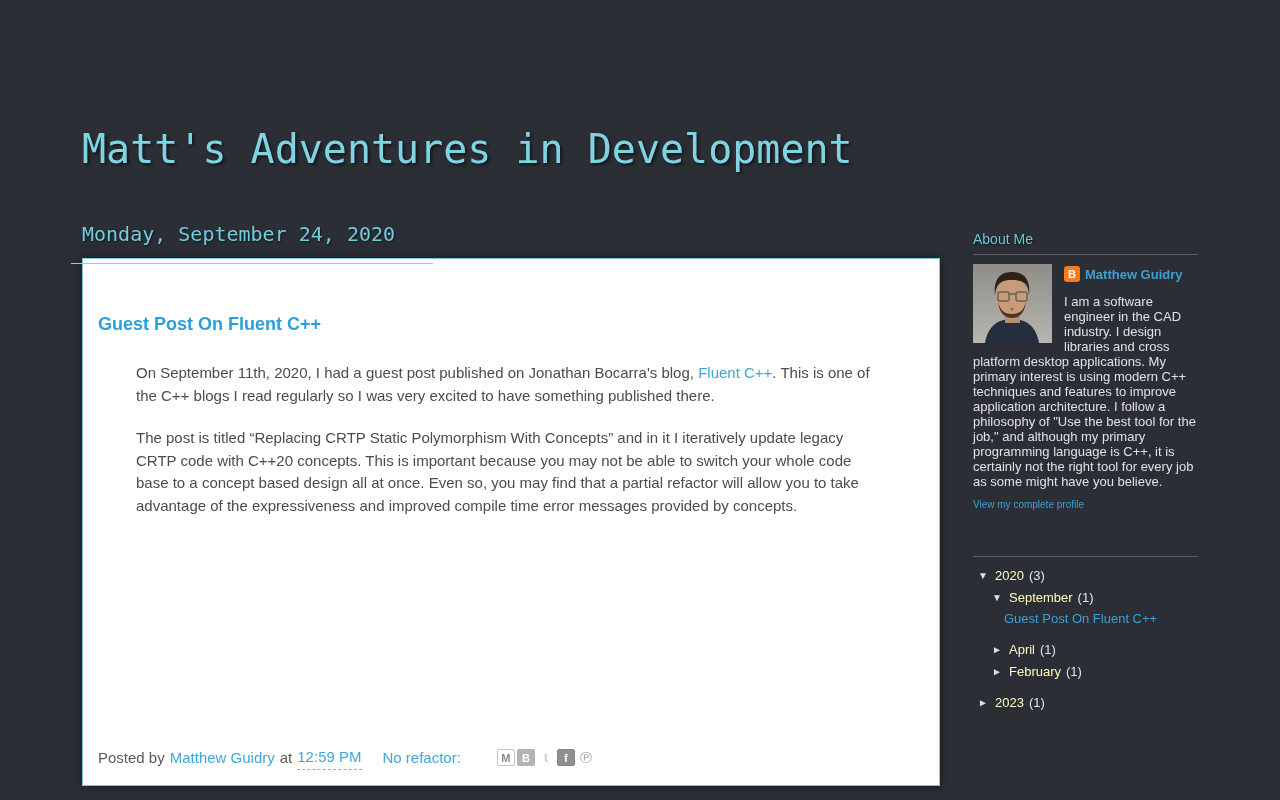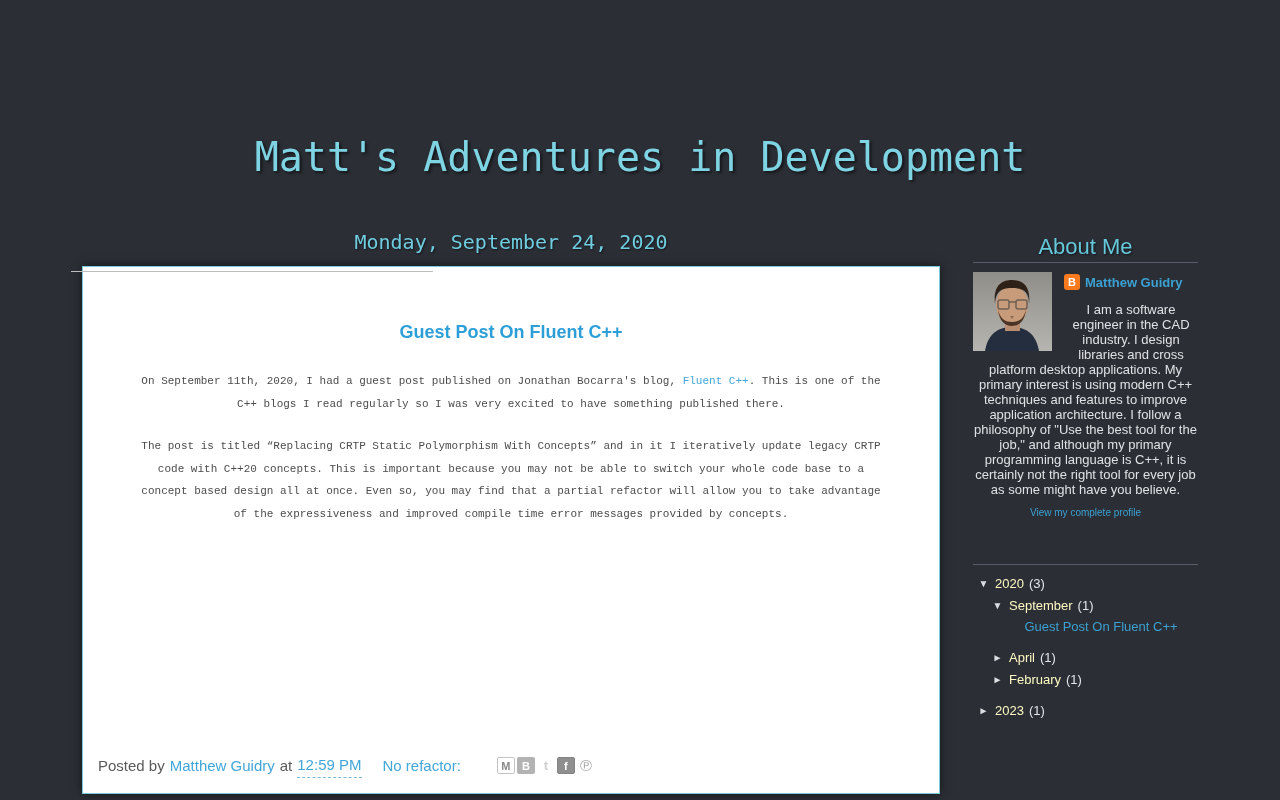--- a/index.html
+++ b/index.html
@@ -3,21 +3,21 @@
 <meta charset="utf-8">
 <style>
   * { box-sizing: border-box; }
   html, body { margin: 0; padding: 0; }
   body {
     width: 1280px; height: 800px;
     background: #2b2e35;
     font-family: "Liberation Sans", sans-serif;
     overflow: hidden;
   }
-  .outer { width: 1116px; margin: 8px auto; text-align: center; }
+  .outer { width: 1116px; margin: 0 auto; }
 
   
   .blog-title {
     margin: 0; padding-top: 126px;
     font-family: "DejaVu Sans Mono", monospace;
     font-weight: normal;
     font-size: 40px; line-height: 46px;
     color: #7fd4e4;
     text-shadow: 2px 2px 3px rgba(0,0,0,0.55);
     white-space: nowrap;
@@ -58,23 +58,22 @@
     margin: 38px 0 0 0;
     font-size: 18px; line-height: 24px;
     font-weight: bold;
     color: #2d9fd8;
     cursor: pointer;
   }
   .post-body {
     margin-top: 26px;
     padding: 0 38px;
     min-height: 383px;
-    font-size: 11px; line-height: 22.5px;
+    font-size: 15px; line-height: 22.5px;
     color: #4c4c4c;
-    font-family: Liberation Mono, monospace;
   }
   .post-body p { margin: 0 0 20px 0; }
   .post-body a { color: #41a7da; text-decoration: none; cursor: pointer; }
 
   
   .post-footer {
     font-size: 15px; line-height: 24px;
     color: #5a5a5a;
     display: flex; align-items: center;
   }
@@ -93,21 +92,21 @@
   }
   .share-email    { border: 1px solid #c4c4c4; background: #fff; color: #8a8a8a; }
   .share-blogthis { background: #b3b3b3; color: #ffffff; }
   .share-twitter  { background: transparent; color: #cfcfcf; font-size: 13px; }
   .share-facebook { background: #8f8f8f; color: #ffffff; border: 1px solid #848484; }
   .share-pinterest{ background: transparent; color: #ababab; font-size: 16px; font-weight: normal; }
 
   
   .widget h2 {
     margin: 0;
-    font-size: 22px; line-height: 22px;
+    font-size: 14px; line-height: 22px;
     font-weight: normal;
     color: #66c8db;
     text-shadow: 1px 1px 2px rgba(0,0,0,0.55);
   }
   .widget hr {
     border: none; border-top: 1px solid #565d68;
     margin: 4px 0 0 0;
   }
   .about-body { margin-top: 9px; overflow: visible; font-size: 13px; line-height: 15px; color: #dfe1e4; }
   .avatar {

